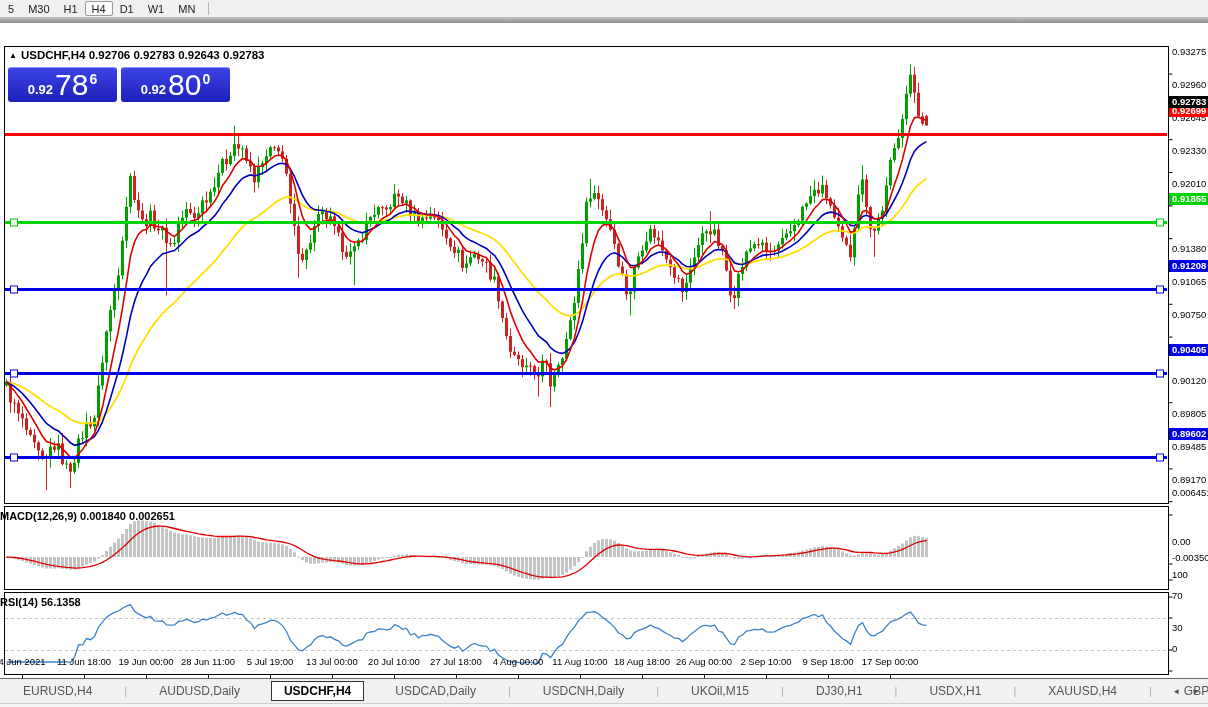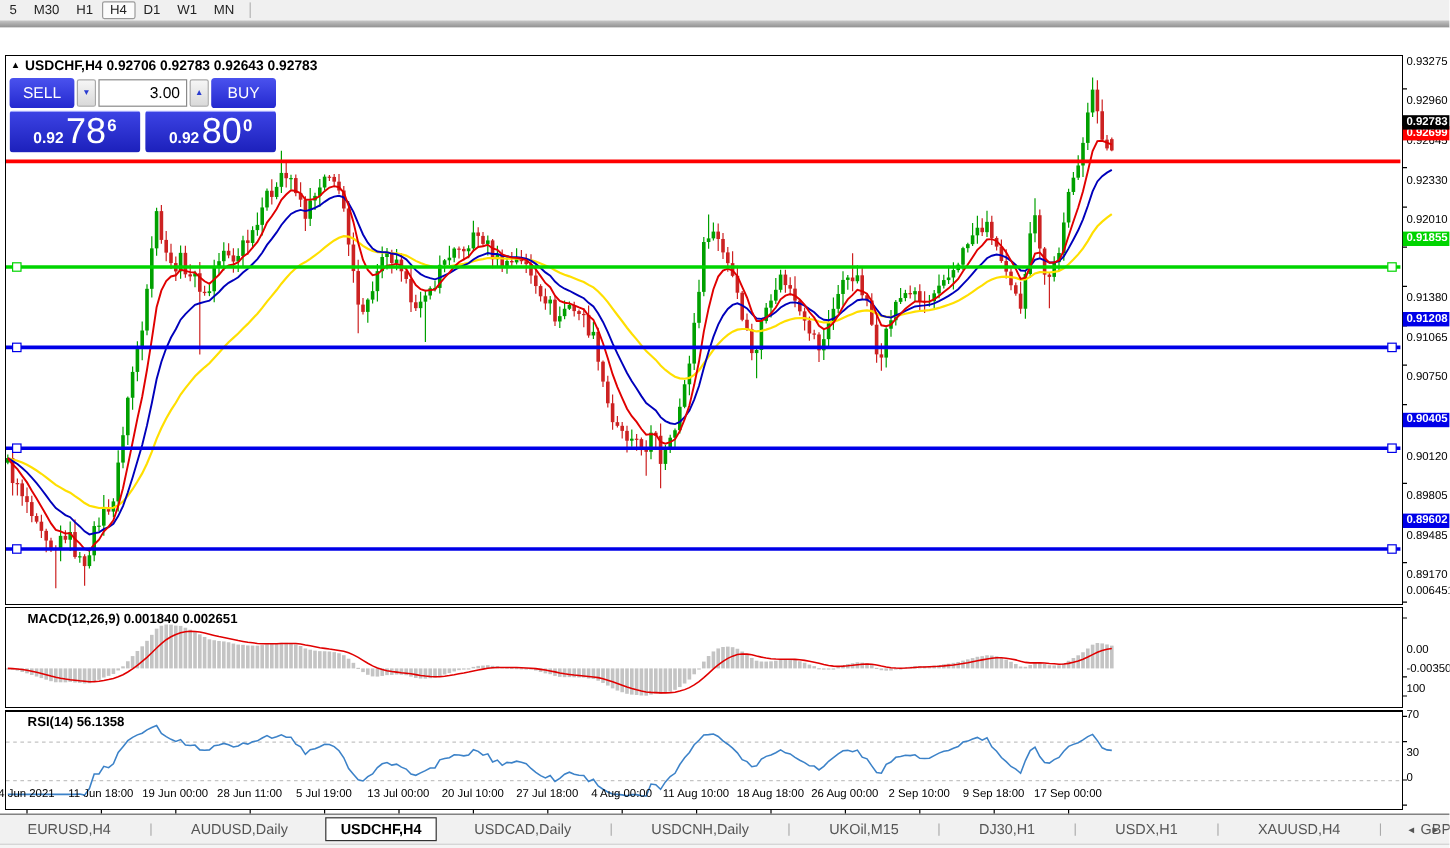--- a/index.html
+++ b/index.html
@@ -17,21 +17,21 @@
   .tb-divider { position:absolute; left:0; top:17px; width:1208px; height:6px;
                 background:linear-gradient(#c6c6c6,#8f8f8f); }
 
   
   .chart-window { position:absolute; left:0; top:23px; width:1208px; height:655px; background:#fff; }
   #chart-svg { position:absolute; left:0; top:0; }
 
   .chart-title { position:absolute; left:9px; top:26px; font-size:11.5px; font-weight:700;
                  color:#000; z-index:5; white-space:nowrap; }
   .chart-title .arrow { font-size:8px; margin-right:4px; position:relative; top:-1px; }
-  .pane-label { position:absolute; left:23px; font-size:11px; font-weight:700; color:#000;
+  .pane-label { position:absolute; left:0; font-size:11px; font-weight:700; color:#000;
                 z-index:5; white-space:nowrap; }
 
   
   .trade-panel { position:absolute; left:8px; top:42px; width:222px; z-index:6; }
   .tp-row1 { display:flex; height:25px; }
   .tp-btn { width:54px; height:25px; border:none; border-radius:3px; color:#fff;
             font-size:13px; font-family:inherit;
             background:linear-gradient(180deg,#4a52ee,#2429cf); cursor:pointer; }
   .tp-spin { width:16px; height:23px; margin:1px 2px 0 2px; border:1px solid #a8a8a8; border-radius:2px;
              background:linear-gradient(#f6f6f6,#d9d9d9); color:#2a3cd0; font-size:7px;
@@ -862,31 +862,20 @@
         <line x1="766.5" x2="766.5" y1="651.5" y2="655.5" stroke="#000" stroke-width="1"></line>
         <line x1="828.5" x2="828.5" y1="651.5" y2="655.5" stroke="#000" stroke-width="1"></line>
         <line x1="890.5" x2="890.5" y1="651.5" y2="655.5" stroke="#000" stroke-width="1"></line>
       </svg>
 
     <div class="chart-title">
       <span class="arrow">▲</span><span>USDCHF,H4 0.92706 0.92783 0.92643 0.92783</span>
     </div>
 
     <div class="trade-panel">
-      <div class="tp-row1">
-        <button class="tp-btn">SELL</button>
-        <div class="tp-spin">
-          <span>▼</span>
-        </div>
-        <div class="tp-vol">3.00</div>
-        <div class="tp-spin">
-          <span>▲</span>
-        </div>
-        <button class="tp-btn">BUY</button>
-      </div>
       <div class="tp-row2">
         <div class="price-block">
           <span class="pb-small">0.92</span>
           <span class="pb-big">78</span>
           <span class="pb-sup">6</span>
         </div>
         <div class="price-block">
           <span class="pb-small">0.92</span>
           <span class="pb-big">80</span>
           <span class="pb-sup">0</span>

